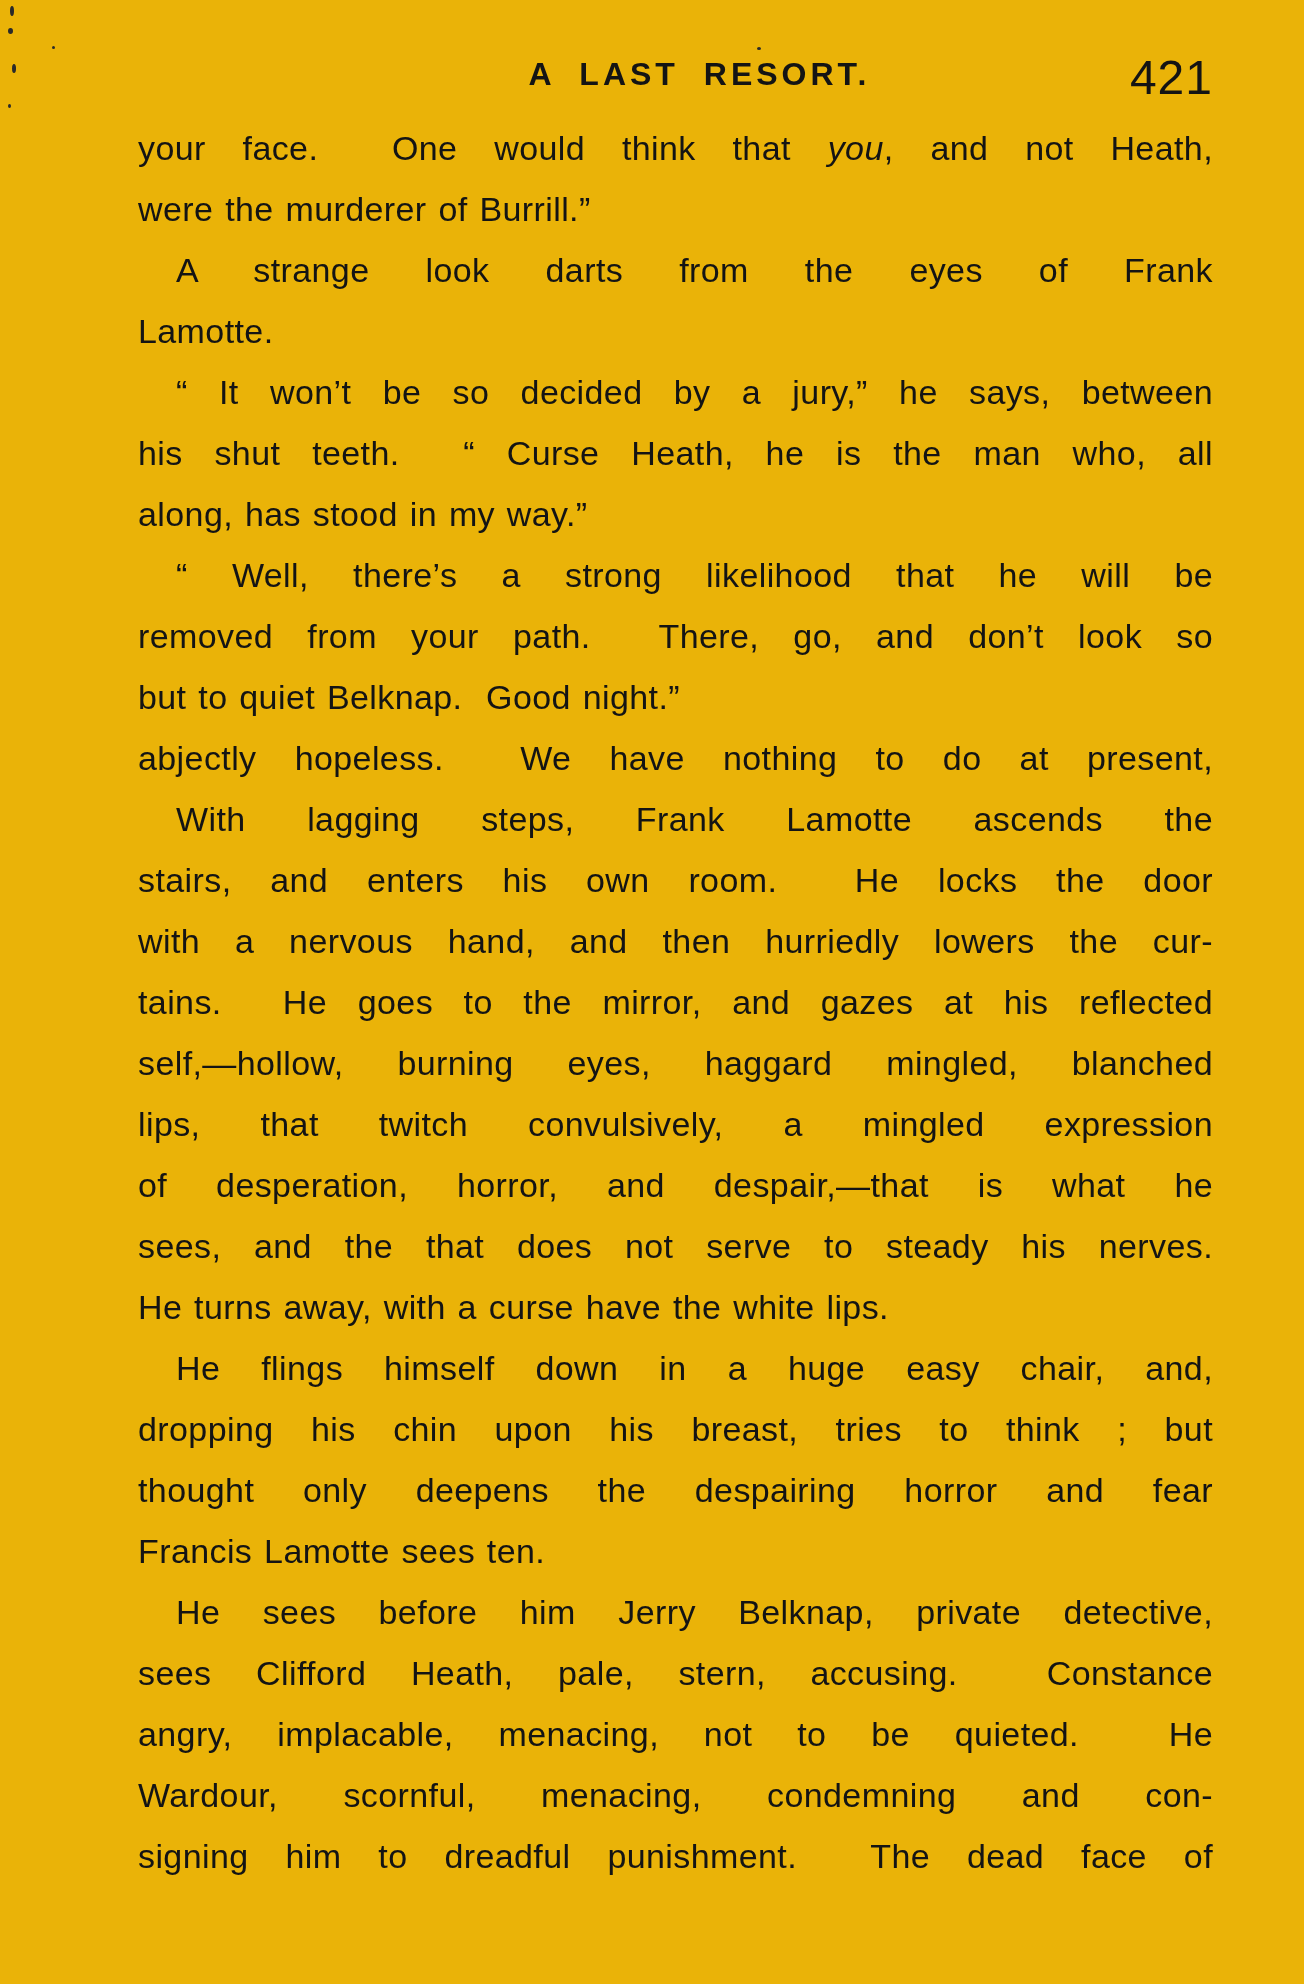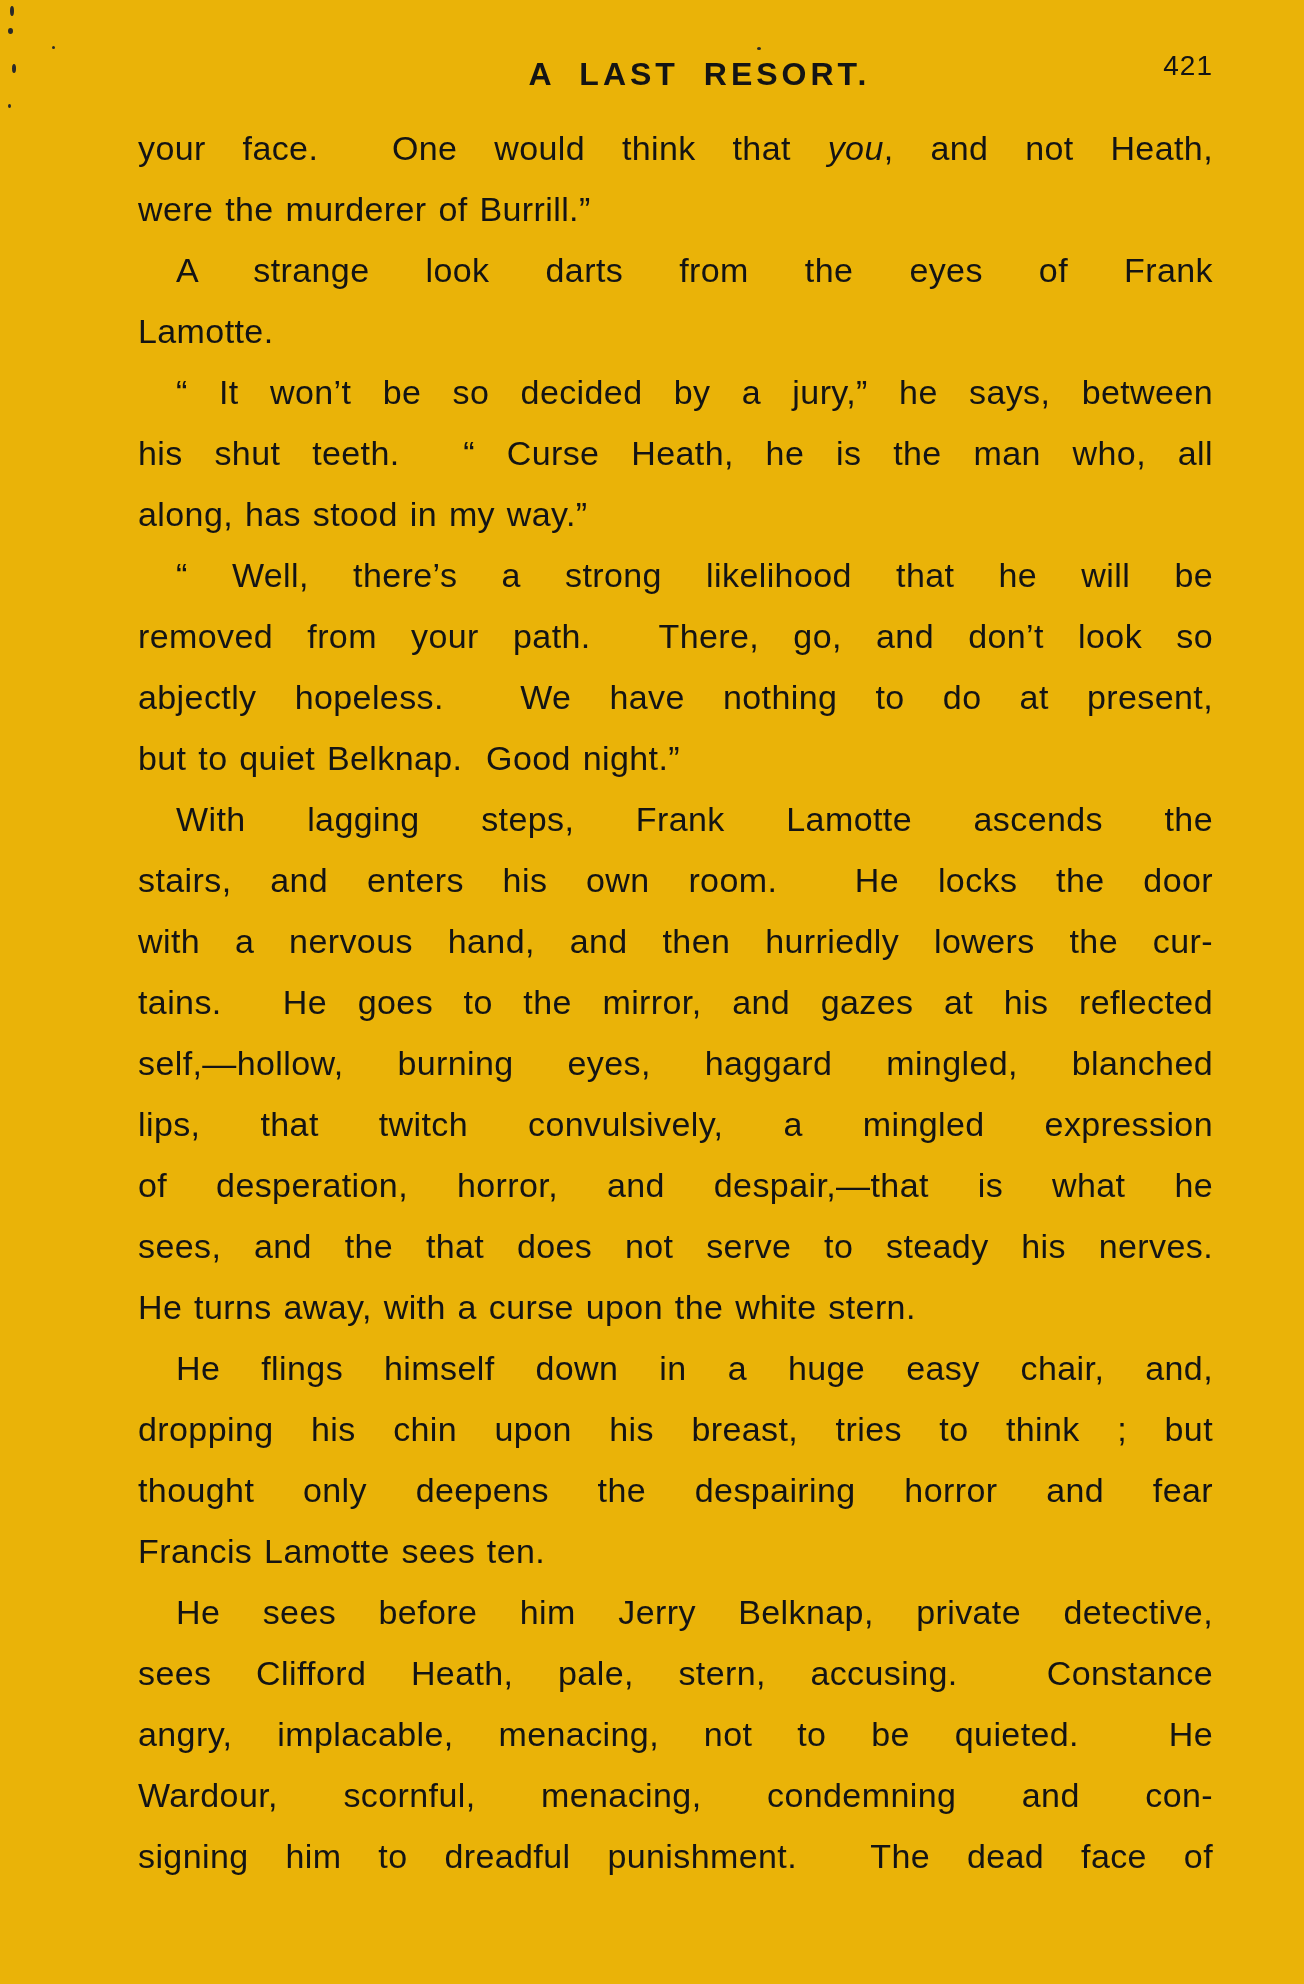--- a/index.html
+++ b/index.html
@@ -33,21 +33,21 @@
     font-size: 32px;
     font-weight: 700;
     letter-spacing: 4px;
     word-spacing: 12px;
     white-space: nowrap;
   }
   .page-number {
     position: absolute;
     right: 0;
     top: 0;
-    font-size: 28px;
+    font-size: 48px;
     font-weight: 400;
     letter-spacing: 1px;
   }
   
   .text-block {
     position: absolute;
     left: 138px;
     top: 118px;
     width: 1075px;
   }
@@ -102,31 +102,31 @@
   <div class="text-block">
       <div class="line justify"><span>your face.  One would think that </span><em>you</em><span>, and not Heath,</span></div>
       <div class="line"><span>were the murderer of Burrill.”</span></div>
       <div class="line indent justify"><span>A strange look darts from the eyes of Frank</span></div>
       <div class="line"><span>Lamotte.</span></div>
       <div class="line indent justify"><span>“ It won’t be so decided by a jury,” he says, between</span></div>
       <div class="line justify"><span>his shut teeth.  “ Curse Heath, he is the man who, all</span></div>
       <div class="line"><span>along, has stood in my way.”</span></div>
       <div class="line indent justify"><span>“ Well, there’s a strong likelihood that he will be</span></div>
       <div class="line justify"><span>removed from your path.  There, go, and don’t look so</span></div>
+      <div class="line"><span>but to quiet Belknap.  Good night.”</span></div>
       <div class="line justify"><span>abjectly hopeless.  We have nothing to do at present,</span></div>
-      <div class="line"><span>but to quiet Belknap.  Good night.”</span></div>
       <div class="line indent justify"><span>With lagging steps, Frank Lamotte ascends the</span></div>
       <div class="line justify"><span>stairs, and enters his own room.  He locks the door</span></div>
       <div class="line justify"><span>with a nervous hand, and then hurriedly lowers the cur-</span></div>
       <div class="line justify"><span>tains.  He goes to the mirror, and gazes at his reflected</span></div>
       <div class="line justify"><span>self,—hollow, burning eyes, haggard mingled, blanched</span></div>
       <div class="line justify"><span>lips, that twitch convulsively, a mingled expression</span></div>
       <div class="line justify"><span>of desperation, horror, and despair,—that is what he</span></div>
       <div class="line justify"><span>sees, and the that does not serve to steady his nerves.</span></div>
-      <div class="line"><span>He turns away, with a curse upon the white stern.</span></div>
+      <div class="line"><span>He turns away, with a curse have the white lips.</span></div>
       <div class="line indent justify"><span>He flings himself down in a huge easy chair, and,</span></div>
       <div class="line justify"><span>dropping his chin upon his breast, tries to think ; but</span></div>
       <div class="line justify"><span>thought only deepens the despairing horror and fear</span></div>
       <div class="line"><span>Francis Lamotte sees ten.</span></div>
       <div class="line indent justify"><span>He sees before him Jerry Belknap, private detective,</span></div>
       <div class="line justify"><span>sees Clifford Heath, pale, stern, accusing.  Constance</span></div>
       <div class="line justify"><span>angry, implacable, menacing, not to be quieted.  He</span></div>
       <div class="line justify"><span>Wardour, scornful, menacing, condemning and con-</span></div>
       <div class="line justify"><span>signing him to dreadful punishment.  The dead face of</span></div>
     </div>

